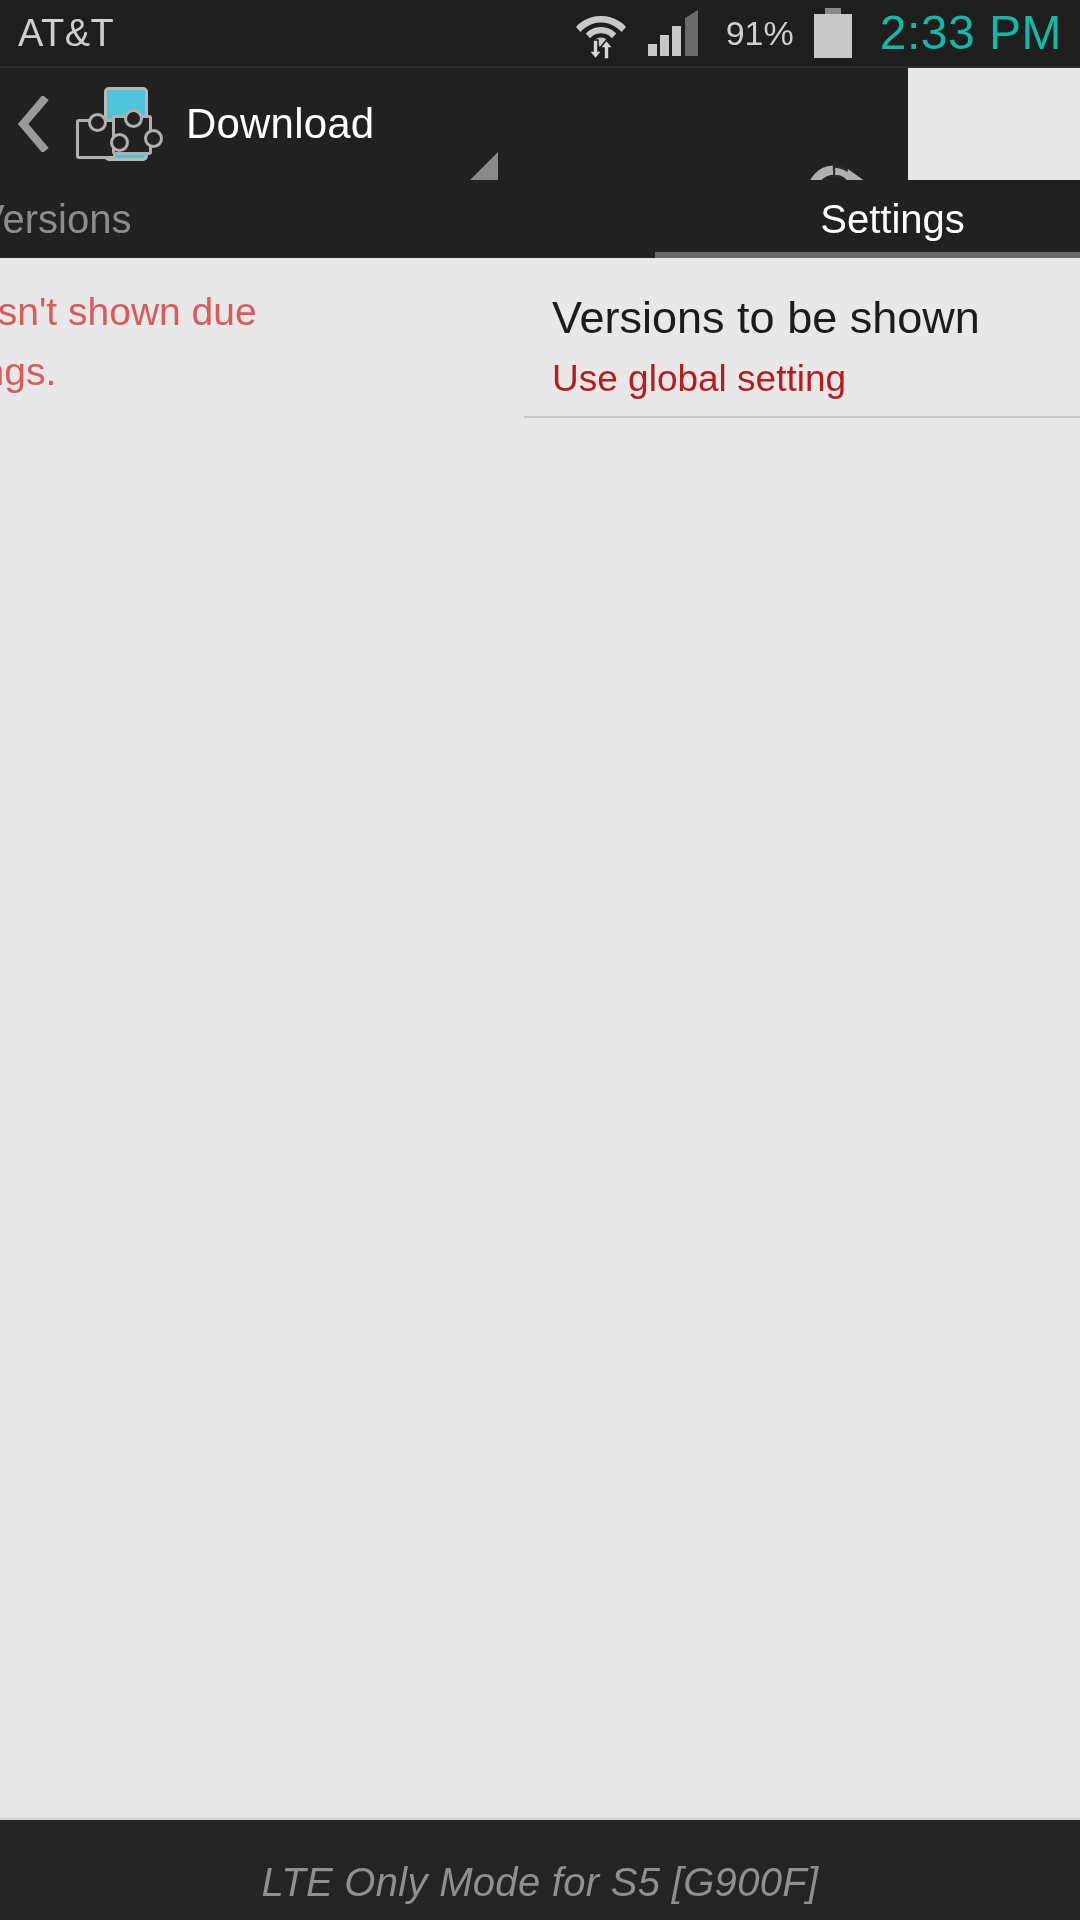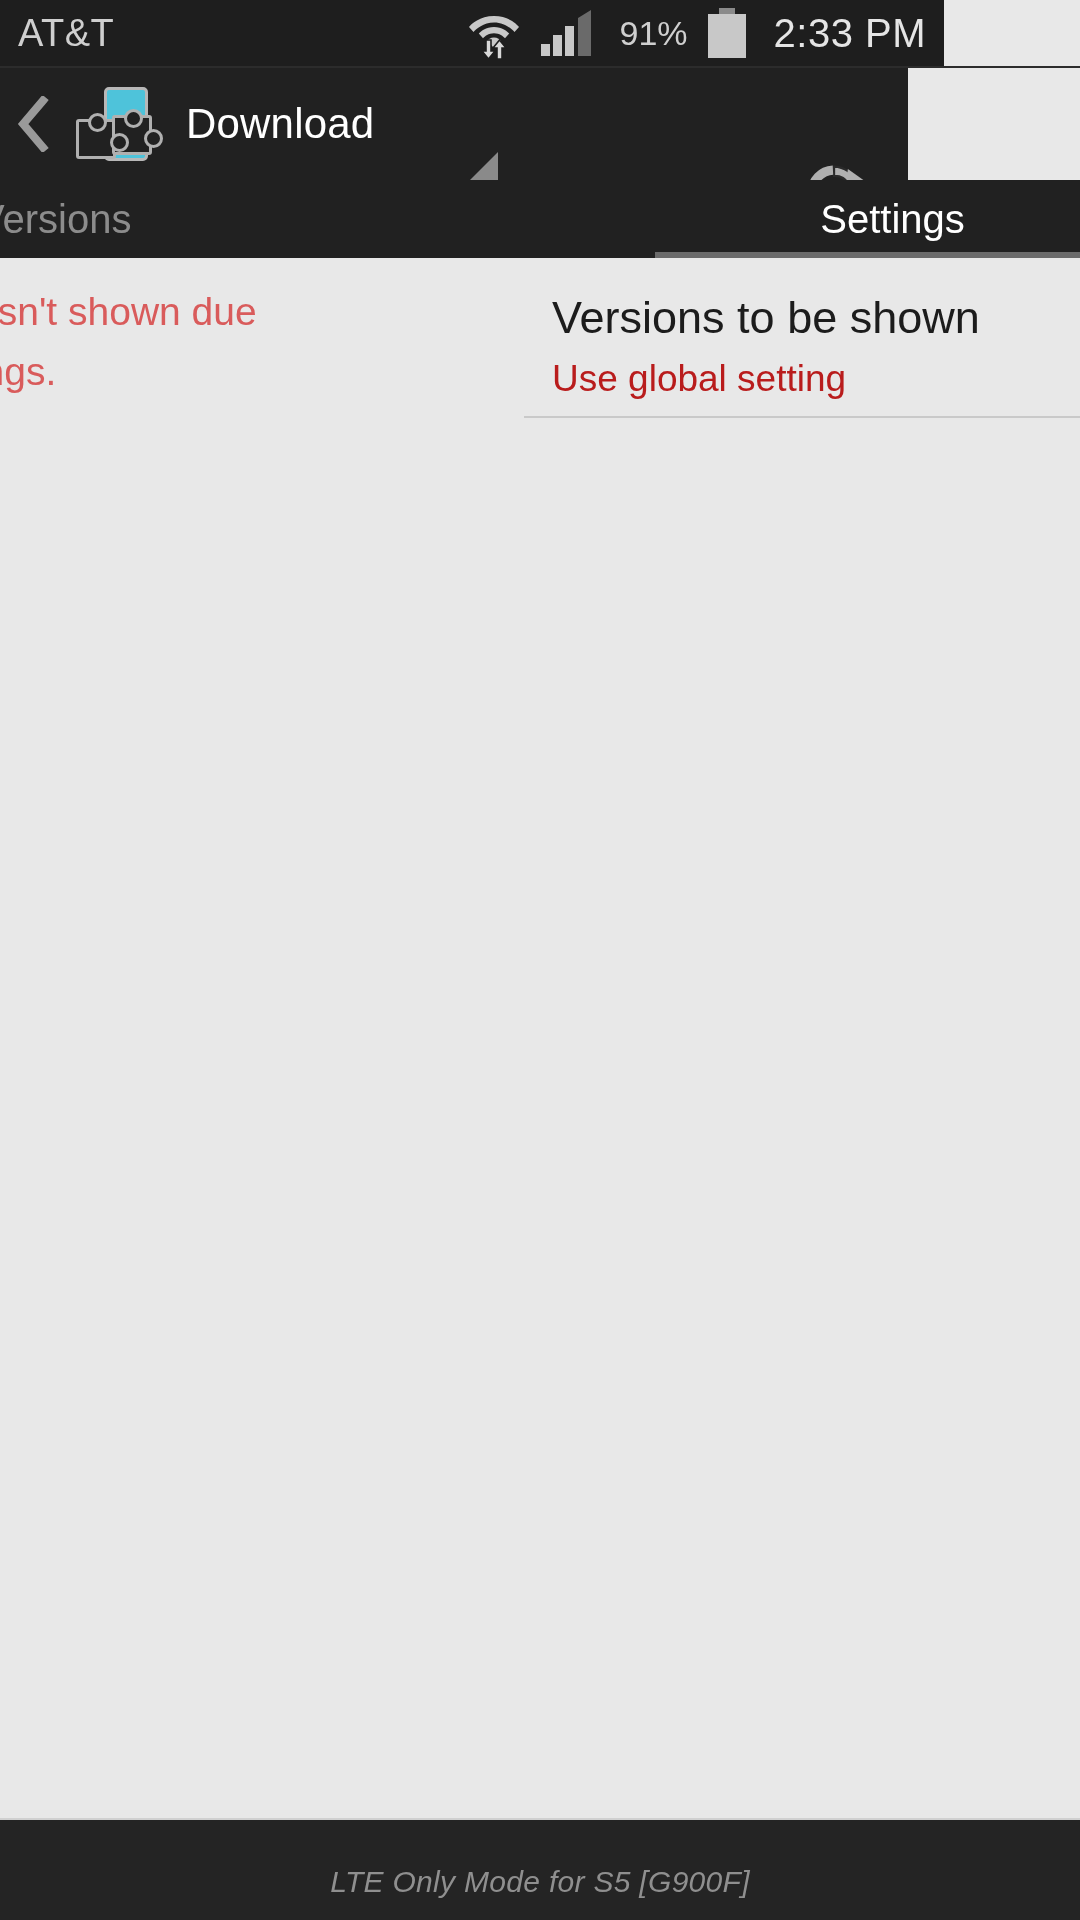--- a/index.html
+++ b/index.html
@@ -6,21 +6,21 @@
   html, body {
     width:1080px; height:1920px;
     background:#e8e8e8;
     font-family:"Liberation Sans", sans-serif;
     overflow:hidden;
   }
   #screen { position:relative; width:1080px; height:1920px; overflow:hidden; }
 
   
   .statusbar {
-    position:absolute; top:0; left:0; width:944px; height:66px;
+    position:absolute; top:0; left:0; width:1080px; height:66px;
     background:#1e1e1e;
     display:flex; align-items:center;
     padding:0 18px 0 18px;
   }
   .carrier {
     color:#cfcfcf; font-size:38px; font-weight:400;
     letter-spacing:0.5px; line-height:66px;
   }
   .status-right {
     margin-left:auto; display:flex; align-items:center; gap:12px;
@@ -33,21 +33,21 @@
   .icon-batt { width:38px; height:50px; position:relative; margin-right:16px; }
   .batt-body {
     position:absolute; left:0; bottom:0; width:38px; height:44px;
     background:#c8c8c8;
   }
   .batt-nub {
     position:absolute; left:11px; top:0; width:16px; height:8px;
     background:#8a8a8a;
   }
   .clock {
-    color:#e5e5e5; font-size:40px; line-height:66px; letter-spacing:0.5px;
+    color:#14b8a6; font-size:48px; line-height:66px; letter-spacing:0.5px;
   }
   .sb-divider {
     position:absolute; left:0; top:66px; width:1080px; height:2px;
     background:#2c2c2c;
   }
 
   
   .actionbar {
     position:absolute; top:68px; left:0; width:908px; height:112px;
     background:#212121;
@@ -147,21 +147,21 @@
     background:#c9c9c9;
   }
 
   
   .bottombar {
     position:absolute; left:0; bottom:0; width:1080px; height:100px;
     background:#242424;
     display:flex; align-items:center; justify-content:center;
   }
   .bottombar-text {
-    color:#8f8f8f; font-size:30px; font-style:italic; font-weight:400;
+    color:#8f8f8f; font-size:40px; font-style:italic; font-weight:400;
     letter-spacing:0.3px;
     margin-top:24px;
   }
   .bb-topline {
     position:absolute; left:0; bottom:100px; width:1080px; height:2px;
     background:#d0d0d0;
   }
 </style>
 </head>
 <body>

